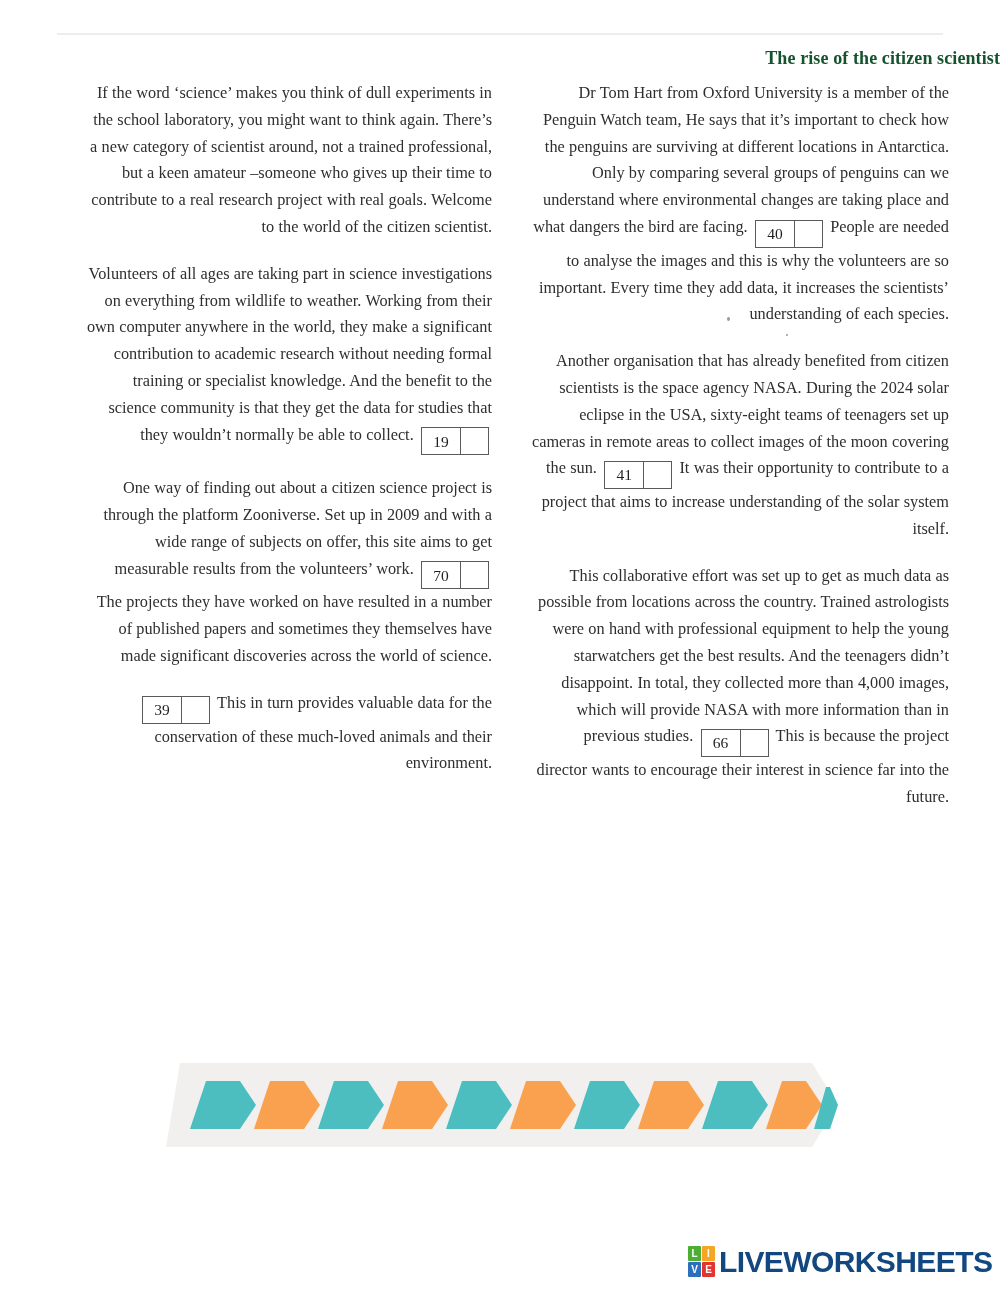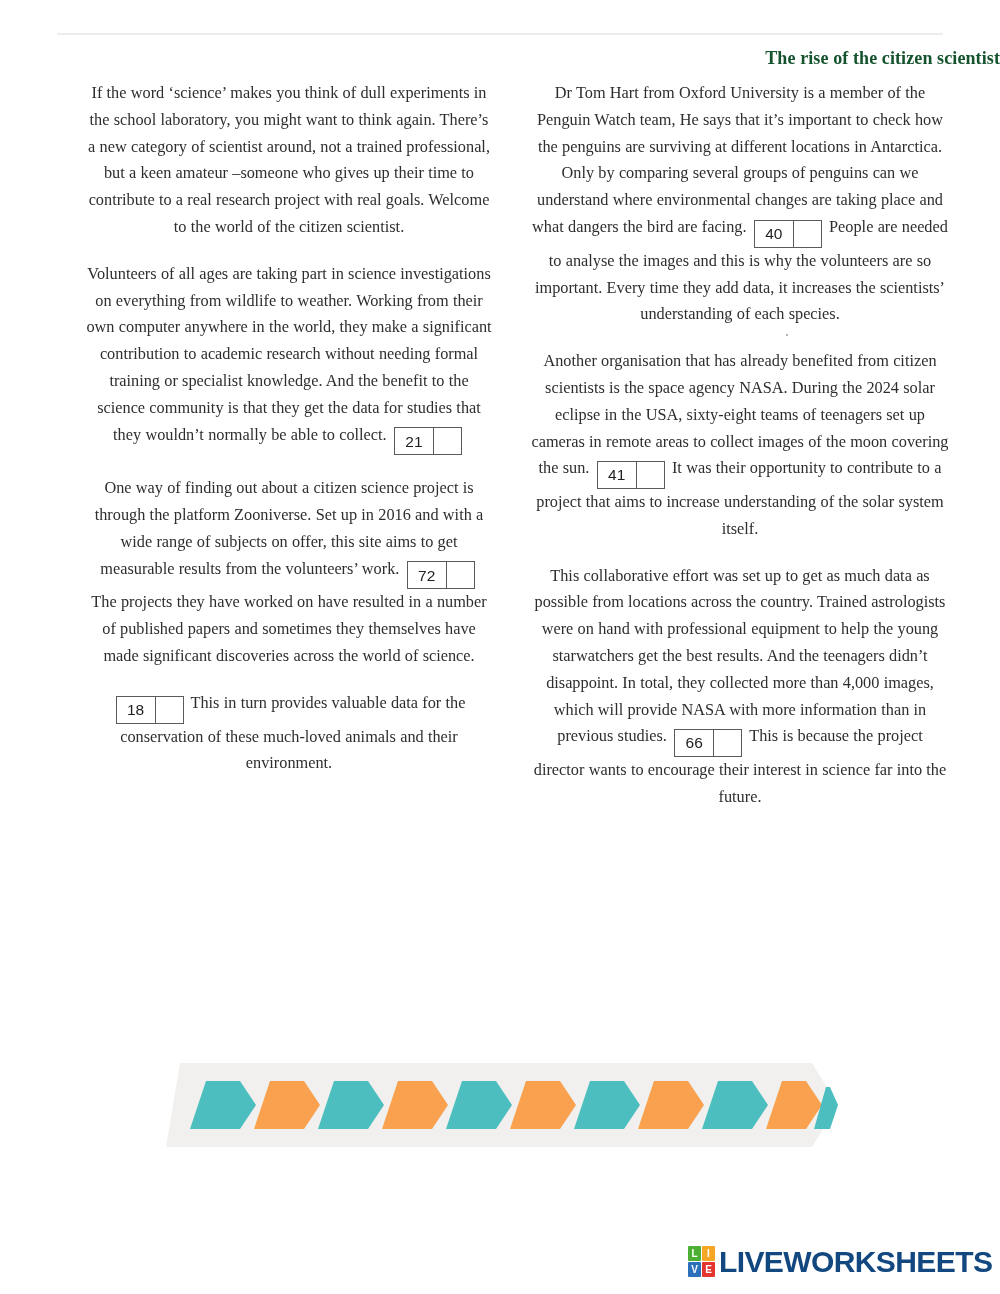--- a/index.html
+++ b/index.html
@@ -58,21 +58,21 @@
     top: 0;
   }
   .col-left  { left: 86px;  width: 406px; }
   .col-right { left: 531px; width: 418px; }
 
   p.para {
     margin: 0 0 20px 0;
     font-size: 16.3px;
     line-height: 26.8px;
     color: #2e2e2e;
-    text-align: center;
+    text-align: right;
     word-spacing: 0.2px;
   }
   p.para:last-child { margin-bottom: 0; }
 
   
   .gap {
     display: inline-flex;
     align-items: stretch;
     vertical-align: -7px;
     border: 1px solid #5a5a5a;
@@ -84,21 +84,21 @@
   .gap .num {
     display: flex;
     align-items: center;
     justify-content: center;
     min-width: 28px;
     padding: 0 5px;
     font-size: 15.5px;
     line-height: 1;
     color: #1f1f1f;
     border-right: 1px solid #5a5a5a;
-    font-family: Liberation Sans, sans-serif;
+    font-family: Liberation Serif, serif;
   }
   .gap .field {
     width: 27px;
     background: #ffffff;
   }
 
   
   .speck {
     position: absolute;
     background: #9a9a9a;
@@ -168,37 +168,37 @@
 
     <div class="col col-left">
 
       <p class="para">
         <span>If the word ‘science’ makes you think of dull experiments in the school laboratory, you might want to think again. There’s a new category of scientist around, not a trained professional, but a keen amateur –someone who gives up their time to contribute to a real research project with real goals. Welcome to the world of the citizen scientist.</span>
       </p>
 
       <p class="para">
         <span>Volunteers of all ages are taking part in science investigations on everything from wildlife to weather. Working from their own computer anywhere in the world, they make a significant contribution to academic research without needing formal training or specialist knowledge. And the benefit to the science community is that they get the data for studies that they wouldn’t normally be able to collect.</span>
         <span class="gap">
-          <span class="num">21</span>
-          <span class="field"></span>
-        </span>
-      </p>
-
-      <p class="para">
-        <span>One way of finding out about a citizen science project is through the platform Zooniverse. Set up in 2016 and with a wide range of subjects on offer, this site aims to get measurable results from the volunteers’ work.</span>
-        <span class="gap">
-          <span class="num">72</span>
+          <span class="num">19</span>
+          <span class="field"></span>
+        </span>
+      </p>
+
+      <p class="para">
+        <span>One way of finding out about a citizen science project is through the platform Zooniverse. Set up in 2009 and with a wide range of subjects on offer, this site aims to get measurable results from the volunteers’ work.</span>
+        <span class="gap">
+          <span class="num">70</span>
           <span class="field"></span>
         </span>
         <span>The projects they have worked on have resulted in a number of published papers and sometimes they themselves have made significant discoveries across the world of science.</span>
       </p>
 
       <p class="para">
         <span class="gap">
-          <span class="num">18</span>
+          <span class="num">39</span>
           <span class="field"></span>
         </span>
         <span>This in turn provides valuable data for the conservation of these much-loved animals and their environment.</span>
       </p>
 
     </div>
 
     <div class="col col-right">
 
       <p class="para">

